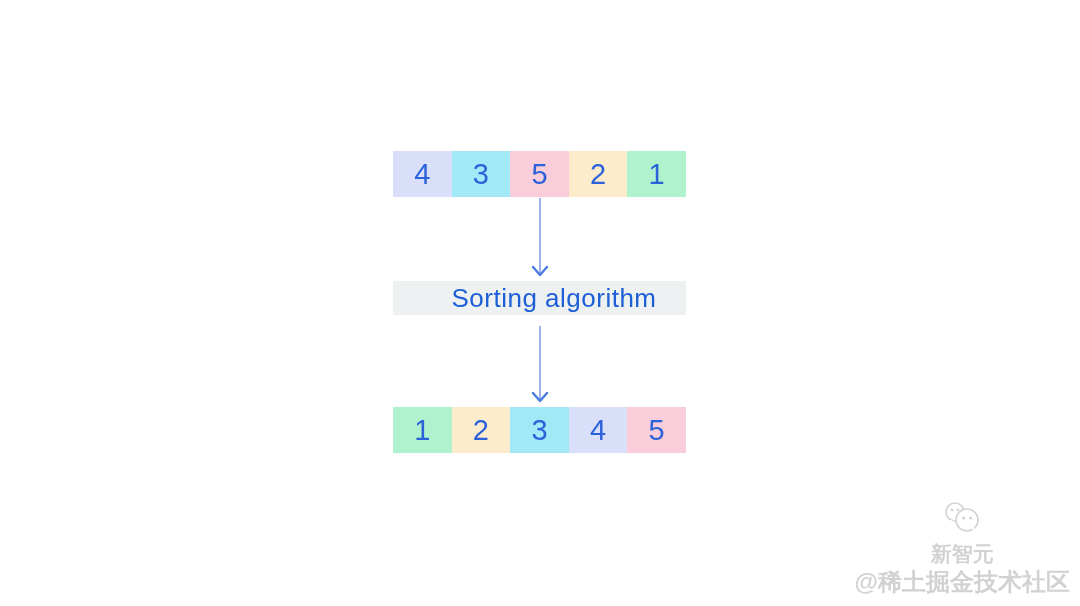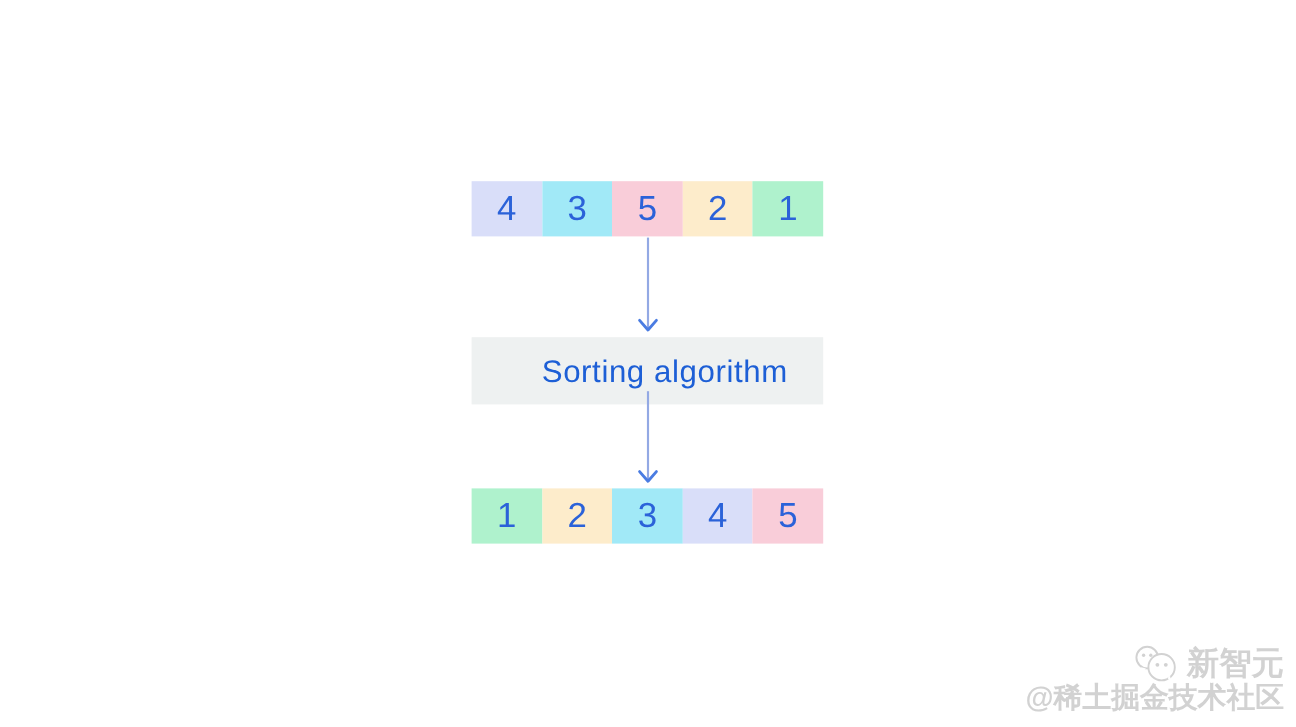--- a/index.html
+++ b/index.html
@@ -32,21 +32,21 @@
     font-weight: 500;
     color: var(--number-color, #2b62d9);
   }
 
   
   .process-box {
     position: absolute;
     left: 393px;
     top: 281px;
     width: 293px;
-    height: 56px;
+    height: 34px;
     background: var(--label-bg, #eef1f1);
     display: flex;
     align-items: center;
     justify-content: center;
     font-size: 26px;
     font-weight: 500;
     letter-spacing: 0.5px;
     color: var(--label-color, #1d5fd6);
     padding-left: 29px;
   }
@@ -79,24 +79,25 @@
     bottom: 12px;
     text-align: right;
     color: var(--watermark-color, #d2d2d2);
     user-select: none;
   }
   .wm-line1 {
     display: flex;
     align-items: center;
     justify-content: flex-end;
     gap: 6px;
-    font-size: 27px;
+    font-size: 21px;
     font-weight: 700;
     line-height: 30px;
     text-shadow: 1px 1px 0 #ffffff;
+    flex-direction: column;
   }
   .wm-line2 {
     font-size: 24px;
     font-weight: 700;
     line-height: 24px;
     margin-top: 1px;
     text-shadow: 1px 1px 0 #ffffff;
   }
   .wm-icon svg { display: block; }
 </style>

